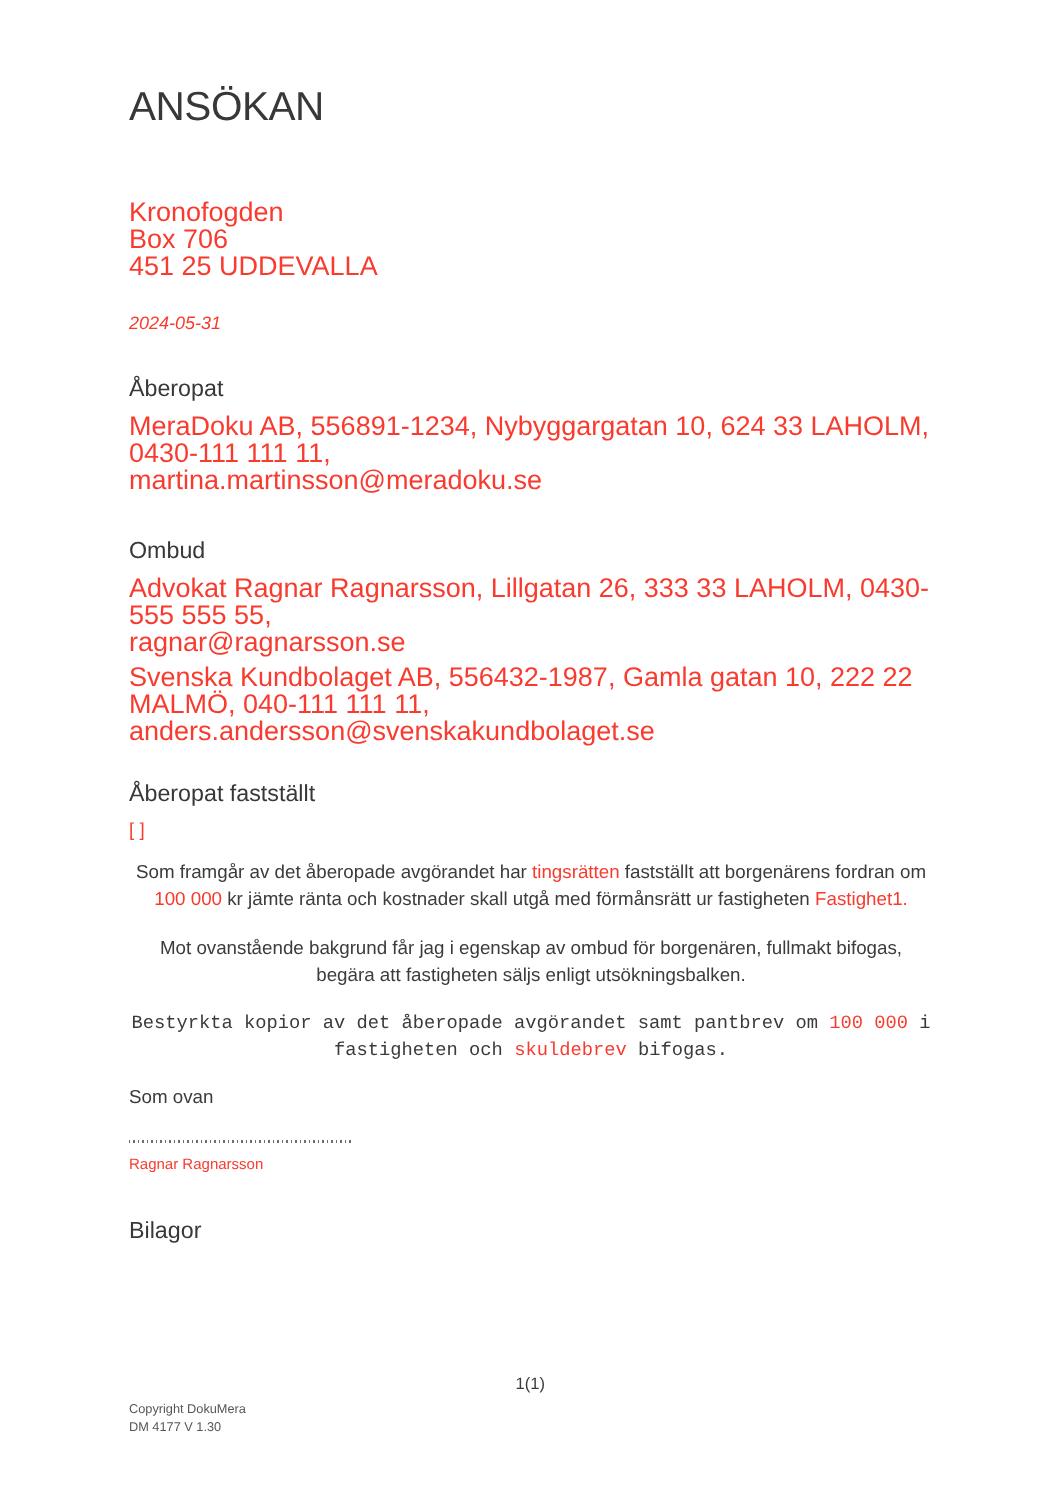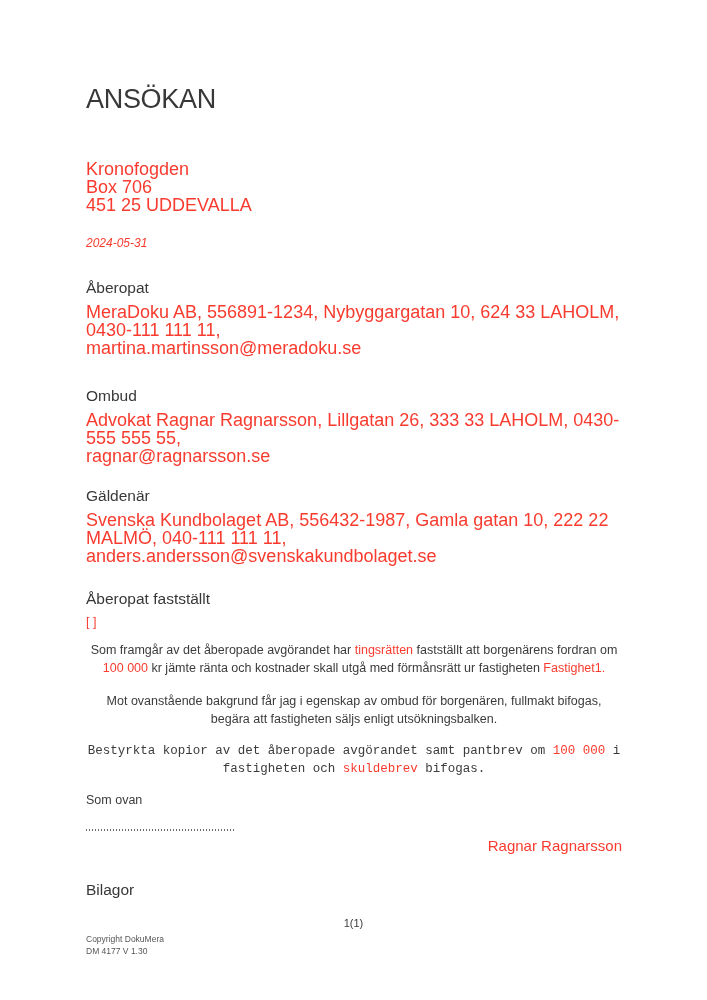--- a/index.html
+++ b/index.html
@@ -14,21 +14,21 @@
     font-family: "Liberation Sans", sans-serif;
     color: var(--body);
   }
   .page {
     position: relative;
     width: 707px; height: 1000px;
     padding: 0 85px 0 86px;
     overflow: hidden;
   }
   .doc-title {
-    margin-top: 84px;
+    margin-top: 56px;
     font-size: 27px;
     font-weight: normal;
     letter-spacing: -0.3px;
     line-height: 30px;
     color: var(--heading);
   }
   .doc-subtitle {
     margin-top: 8px;
     font-size: 12.5px;
     letter-spacing: 1.3px;
@@ -59,21 +59,21 @@
   }
   .para-1 { margin-top: 10px; }
   .para-2 { margin-top: 15px; }
   .para-3 { margin-top: 14px; font-family: Liberation Mono, monospace; }
   .som-ovan { margin-top: 13px; font-size: 12.5px; line-height: 18px; }
   .dotline {
     margin-top: 20px;
     width: 148px; height: 2px;
     background: repeating-linear-gradient(90deg, #6e6e6e 0 1px, transparent 1px 3px);
   }
-  .signature-name { margin-top: 6px; font-size: 15px; line-height: 18px; text-align: right; }
+  .signature-name { margin-top: 6px; font-size: 10px; line-height: 18px; }
   .h-bilagor { margin-top: 25px; }
   .page-number {
     position: absolute;
     left: 0; right: 0; top: 917px;
     text-align: center;
     font-size: 11px;
     color: var(--body);
   }
   .copyright {
     position: absolute;
@@ -103,21 +103,20 @@
     <div class="textline">MeraDoku AB, 556891-1234, Nybyggargatan 10, 624 33 LAHOLM, 0430-111 111 11,</div>
     <div class="textline">martina.martinsson@meradoku.se</div>
   </div>
 
   <h2 class="section-heading h-ombud">Ombud</h2>
   <div class="contact red">
     <div class="textline">Advokat Ragnar Ragnarsson, Lillgatan 26, 333 33 LAHOLM, 0430-555 555 55,</div>
     <div class="textline">ragnar@ragnarsson.se</div>
   </div>
 
-  <h2 class="section-heading h-galdenar">Gäldenär</h2>
   <div class="contact red">
     <div class="textline">Svenska Kundbolaget AB, 556432-1987, Gamla gatan 10, 222 22 MALMÖ, 040-111 111 11,</div>
     <div class="textline">anders.andersson@svenskakundbolaget.se</div>
   </div>
 
   <h2 class="section-heading h-aberopat">Åberopat fastställt</h2>
   <div class="placeholder-brackets red">[ ]</div>
 
   <p class="para para-1"><span>Som framgår av det åberopade avgörandet har </span><span class="red">tingsrätten</span><span> fastställt att borgenärens fordran om </span><span class="red">100 000</span><span> kr jämte ränta och kostnader skall utgå med förmånsrätt ur fastigheten </span><span class="red">Fastighet1.</span></p>
   <p class="para para-2"><span>Mot ovanstående bakgrund får jag i egenskap av ombud för borgenären, fullmakt bifogas, begära att fastigheten säljs enligt utsökningsbalken.</span></p>

